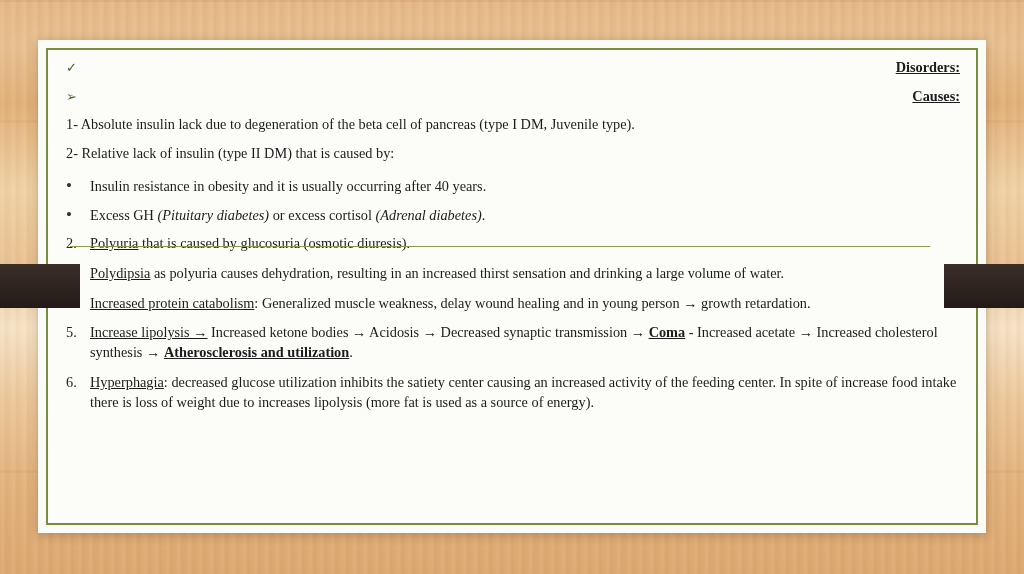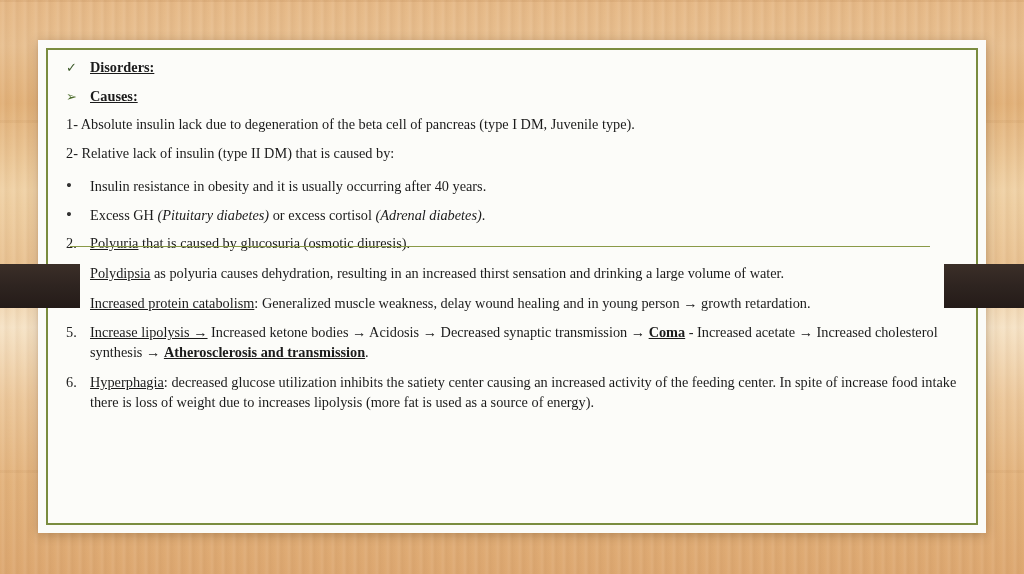--- a/index.html
+++ b/index.html
@@ -93,21 +93,21 @@
   }
   .bullet-dot {
     width: 24px; flex: 0 0 24px;
     color: #333; font-size: 17px; line-height: 1.05;
   }
   .bullet-num {
     width: 24px; flex: 0 0 24px;
     color: #222; font-size: 14.3px;
   }
 
-  .hd { font-weight: bold; text-decoration: underline; }
+  .hd { font-weight: bold; text-decoration: underline; text-align: right; }
   .u { text-decoration: underline; }
   .bu { font-weight: bold; text-decoration: underline; }
   .bi { font-weight: normal; font-style: italic; }
 
   .txt { flex: 1 1 auto; }
 
   
   .plain { margin: 0 0 9px 0; }
 
   
@@ -177,21 +177,21 @@
             <span class="txt"><span class="u">Polydipsia</span><span> as polyuria causes dehydration, resulting in an increased thirst sensation and drinking a large volume of water.</span></span>
           </div>
 
           <div class="row">
             <span class="bullet-num">4.</span>
             <span class="txt"><span class="u">Increased protein catabolism</span><span>: Generalized muscle weakness, delay wound healing and in young person → growth retardation.</span></span>
           </div>
 
           <div class="row">
             <span class="bullet-num">5.</span>
-            <span class="txt"><span class="u">Increase lipolysis →</span><span> Increased ketone bodies → Acidosis → Decreased synaptic transmission → </span><span class="bu">Coma</span><span> - Increased acetate → Increased cholesterol synthesis → </span><span class="bu">Atherosclerosis and transmission</span><span>.</span></span>
+            <span class="txt"><span class="u">Increase lipolysis →</span><span> Increased ketone bodies → Acidosis → Decreased synaptic transmission → </span><span class="bu">Coma</span><span> - Increased acetate → Increased cholesterol synthesis → </span><span class="bu">Atherosclerosis and utilization</span><span>.</span></span>
           </div>
 
           <div class="row">
             <span class="bullet-num">6.</span>
             <span class="txt"><span class="u">Hyperphagia</span><span>: decreased glucose utilization inhibits the satiety center causing an increased activity of the feeding center. In spite of increase food intake there is loss of weight due to increases lipolysis (more fat is used as a source of energy).</span></span>
           </div>
 
         </div>
 
       </div>

